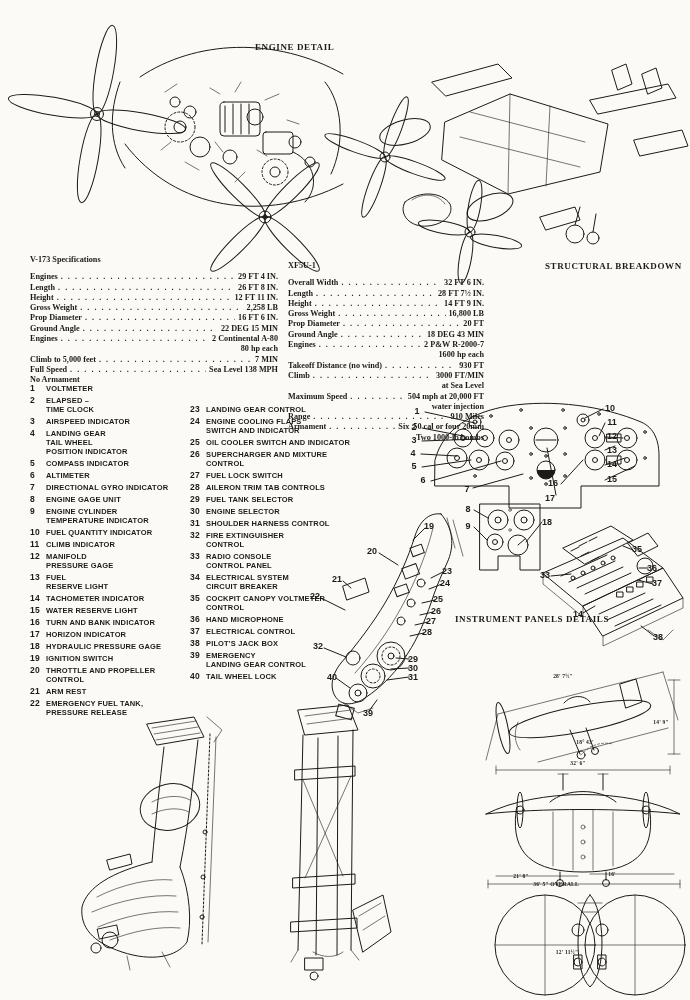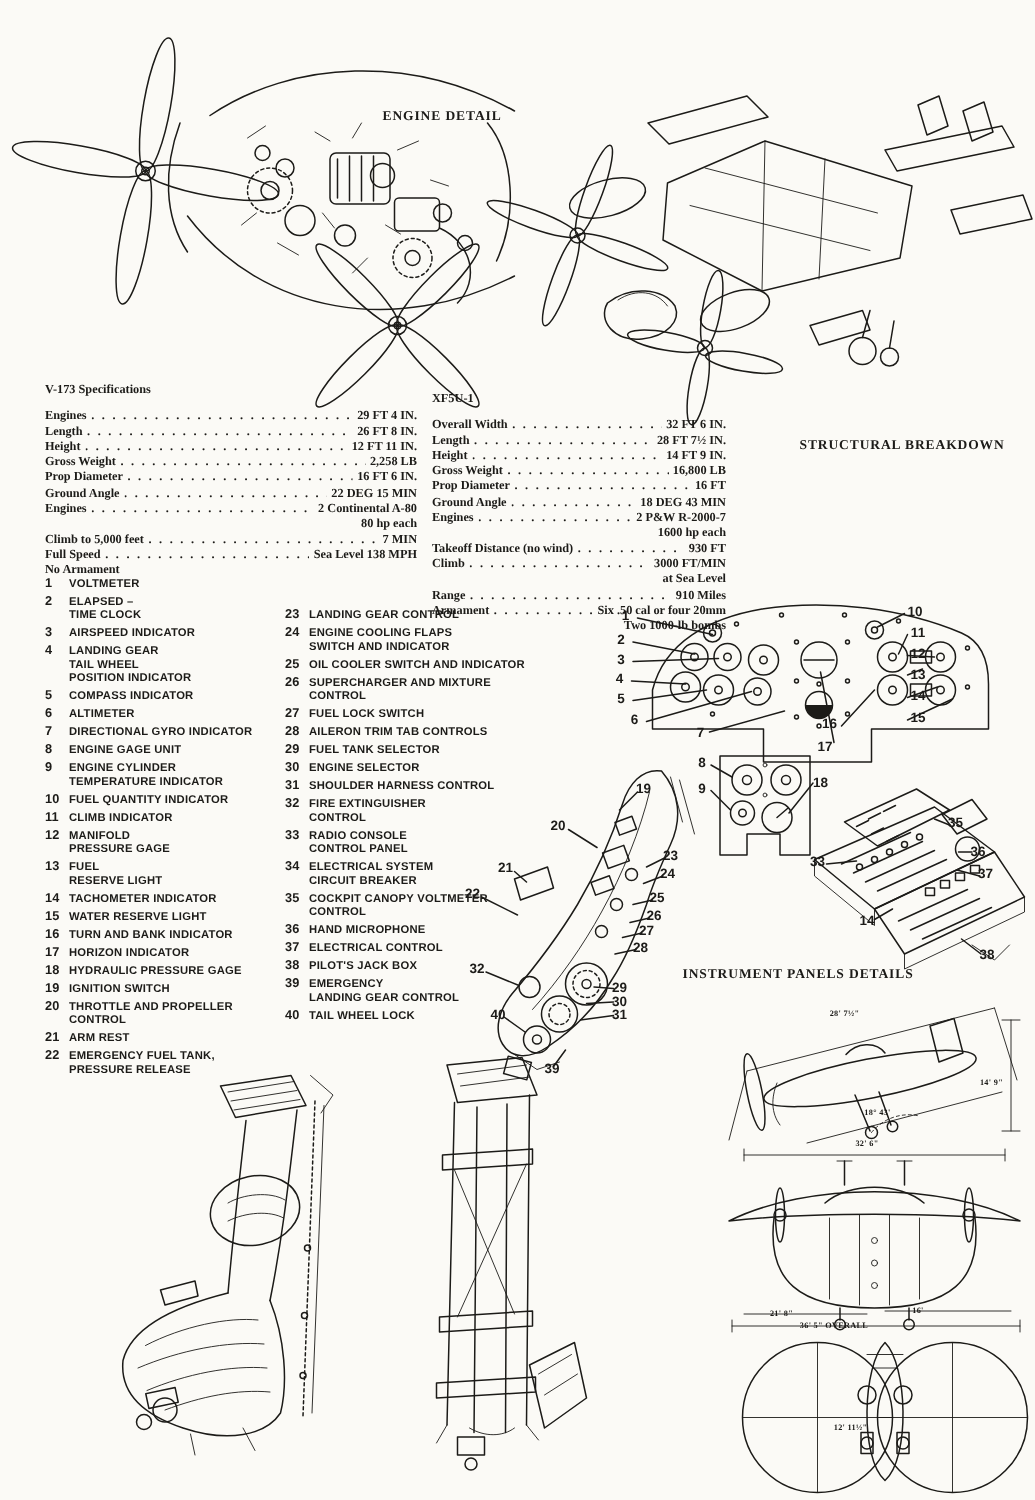--- a/index.html
+++ b/index.html
@@ -1,20 +1,20 @@
 <!DOCTYPE html>
 <html><head>
 <meta charset="utf-8">
 <style>
   :root{ --ink:#1c1b18; --paper:#fbfaf6; }
   html,body{margin:0;padding:0;background:#888;}
   .page{position:relative;width:690px;height:1000px;background:var(--paper);
         font-family:"Liberation Serif",serif;color:var(--ink);overflow:hidden;}
   .abs{position:absolute;}
-  .seclabel{font:bold 9px/10px "Liberation Serif",serif;letter-spacing:.6px;white-space:nowrap;margin-top:30px;}
+  .seclabel{font:bold 9px/10px "Liberation Serif",serif;letter-spacing:.6px;white-space:nowrap;}
   
   .spec{font:bold 8.2px/10.3px "Liberation Serif",serif;}
   .spec-title{margin-bottom:7px;}
   .spec-row{display:flex;flex-wrap:wrap;align-items:baseline;}
   .spec-label{flex:none;white-space:nowrap;}
   .spec-dots{flex:1;overflow:hidden;white-space:nowrap;min-width:4px;margin:0 3px;}
   .spec-dots::after{content:". . . . . . . . . . . . . . . . . . . . . . . . . . . .";letter-spacing:1.5px;}
   .spec-row:has(.spec-value:empty) .spec-dots::after{content:"";}
   .spec-value{flex:none;white-space:nowrap;}
   .spec-note{display:block;width:100%;text-align:right;}
@@ -118,21 +118,21 @@
       <ellipse cx="55" cy="90" rx="26" ry="12" transform="rotate(-15 55 90)"></ellipse>
       <ellipse cx="140" cy="165" rx="24" ry="12" transform="rotate(-20 140 165)"></ellipse>
     </g>
     <g>
       <circle cx="225" cy="192" r="9"></circle>
         <circle cx="243" cy="196" r="6"></circle>
       <path d="M225,183 L230,165 M243,190 L246,172"></path>
       <path d="M190,175 L225,165 L230,178 L196,188 Z"></path>
     </g>
   </svg>
-  <div class="abs seclabel" style="left:533px;top:261px">STRUCTURAL BREAKDOWN</div>
+  <div class="abs seclabel" style="left:545px;top:261px">STRUCTURAL BREAKDOWN</div>
 
   <div class="abs spec" style="left:30px;top:255px;width:248px">
     <div class="spec-title">V-173 Specifications</div>
     <div>
         <div class="spec-row">
         <span class="spec-label">Engines</span>
         <span class="spec-dots"></span>
         <span class="spec-value">29 FT 4 IN.</span>
         <span class="spec-note"></span>
       </div>
@@ -216,21 +216,21 @@
       </div>
         <div class="spec-row">
         <span class="spec-label">Gross Weight</span>
         <span class="spec-dots"></span>
         <span class="spec-value">16,800 LB</span>
         <span class="spec-note"></span>
       </div>
         <div class="spec-row">
         <span class="spec-label">Prop Diameter</span>
         <span class="spec-dots"></span>
-        <span class="spec-value">16 FT</span>
+        <span class="spec-value">20 FT</span>
         <span class="spec-note"></span>
       </div>
         <div class="spec-row">
         <span class="spec-label">Ground Angle</span>
         <span class="spec-dots"></span>
         <span class="spec-value">18 DEG 43 MIN</span>
         <span class="spec-note"></span>
       </div>
         <div class="spec-row">
         <span class="spec-label">Engines</span>
@@ -242,20 +242,26 @@
         <span class="spec-label">Takeoff Distance (no wind)</span>
         <span class="spec-dots"></span>
         <span class="spec-value">930 FT</span>
         <span class="spec-note"></span>
       </div>
         <div class="spec-row">
         <span class="spec-label">Climb</span>
         <span class="spec-dots"></span>
         <span class="spec-value">3000 FT/MIN</span>
         <span class="spec-note">at Sea Level</span>
+      </div>
+        <div class="spec-row">
+        <span class="spec-label">Maximum Speed</span>
+        <span class="spec-dots"></span>
+        <span class="spec-value">504 mph at 20,000 FT</span>
+        <span class="spec-note">water injection</span>
       </div>
         <div class="spec-row">
         <span class="spec-label">Range</span>
         <span class="spec-dots"></span>
         <span class="spec-value">910 Miles</span>
         <span class="spec-note"></span>
       </div>
         <div class="spec-row">
         <span class="spec-label">Armament</span>
         <span class="spec-dots"></span>

